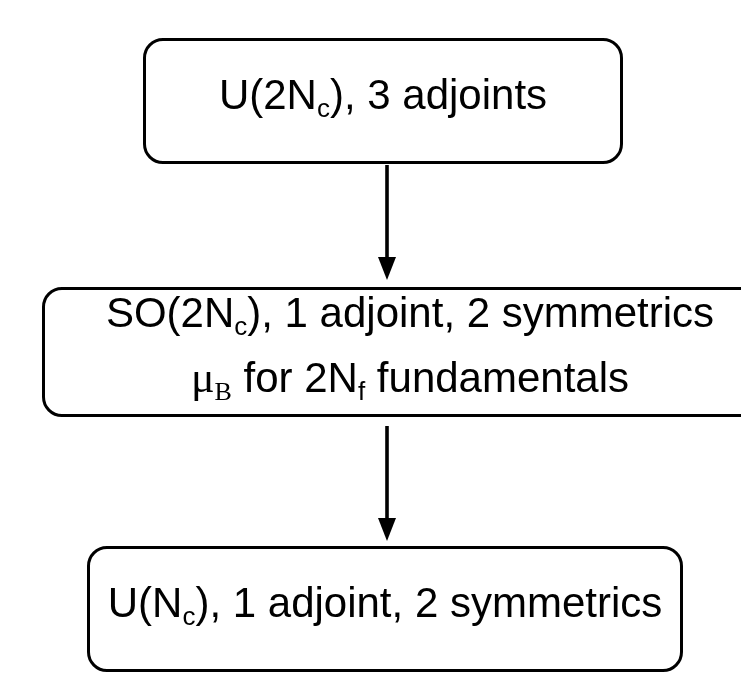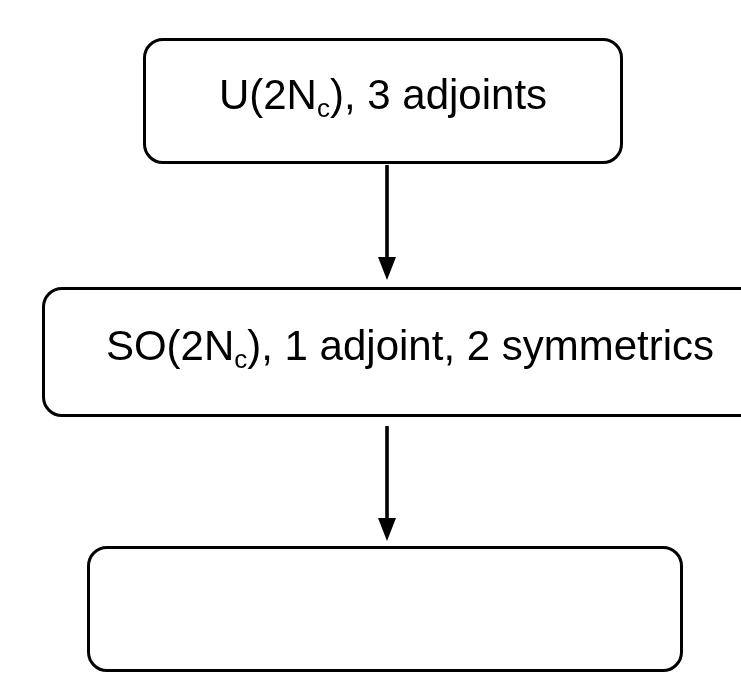--- a/index.html
+++ b/index.html
@@ -66,23 +66,25 @@
     <div class="box-line"><span>U(2N</span><span class="sub">c</span><span>), 3 adjoints</span></div>
   </div>
 
   <svg class="arrow arrow-1" viewBox="0 0 26 115" aria-hidden="true">
     <line x1="13" y1="0" x2="13" y2="94"></line>
     <polygon points="13,115 4,92 22,92"></polygon>
   </svg>
 
   <div class="flow-box box-2">
     <div class="box-line"><span>SO(2N</span><span class="sub">c</span><span>), 1 adjoint, 2 symmetrics</span></div>
+    <div class="box-line"><span class="mu">μ</span><span class="sub serif">B</span><span> for 2N</span><span class="sub">f</span><span> fundamentals</span></div>
   </div>
 
   <svg class="arrow arrow-2" viewBox="0 0 26 115" aria-hidden="true">
     <line x1="13" y1="0" x2="13" y2="94"></line>
     <polygon points="13,115 4,92 22,92"></polygon>
   </svg>
 
   <div class="flow-box box-3">
+    <div class="box-line"><span>U(N</span><span class="sub">c</span><span>), 1 adjoint, 2 symmetrics</span></div>
   </div>
 
 </div>
 
 </body></html>

